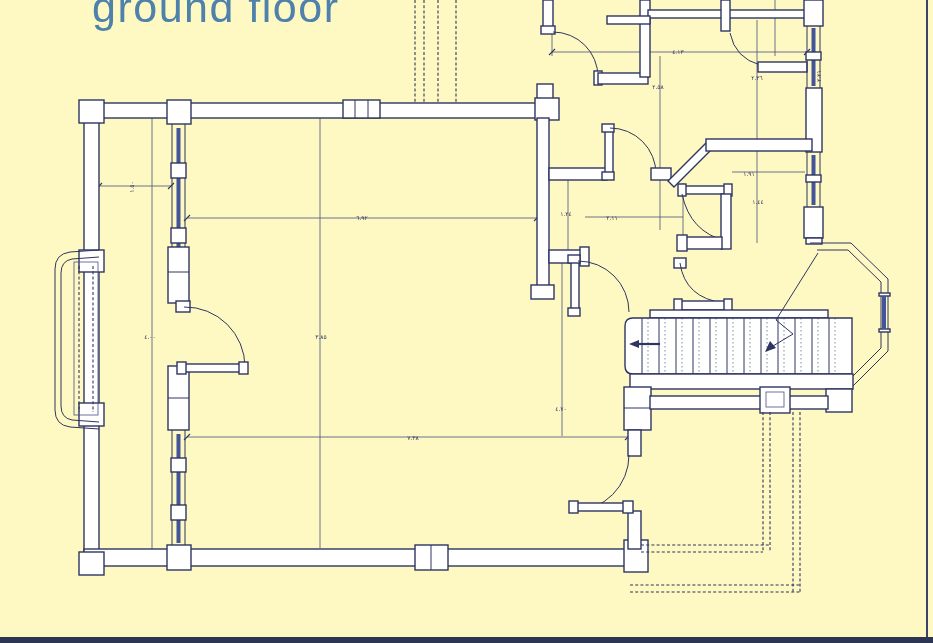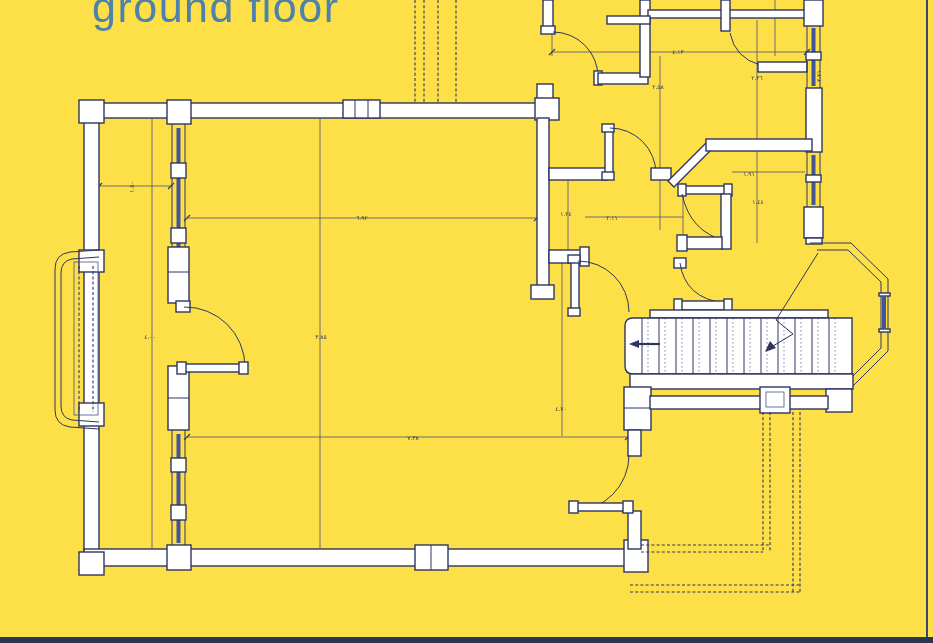--- a/index.html
+++ b/index.html
@@ -1,16 +1,16 @@
 <!DOCTYPE html>
 <html><head>
 <meta charset="utf-8">
 <style>
   html,body{margin:0;padding:0;}
-  .page{position:relative;width:933px;height:643px;background:#fde047;overflow:hidden;
+  .page{position:relative;width:933px;height:643px;background:#fef9c3;overflow:hidden;
         font-family:"Liberation Sans",sans-serif;}
   .title{position:absolute;left:92px;top:-17px;font-size:43px;font-weight:300;
          letter-spacing:1.5px;color:#4e81ab;white-space:nowrap;}
   svg{position:absolute;left:0;top:0;}
   .w{fill:#ffffff;stroke:#2e3560;stroke-width:1.4;}
   .wf{fill:#ffffff;stroke:#2e3560;stroke-width:1.4;}
   .t{stroke:#49527d;stroke-width:.8;fill:none;}
   .arc{stroke:#2e3560;stroke-width:1;fill:none;}
   .dd{stroke:#2e3560;stroke-width:1.1;fill:none;stroke-dasharray:3 2.2;}
   .gz{fill:#44549a;stroke:none;}

